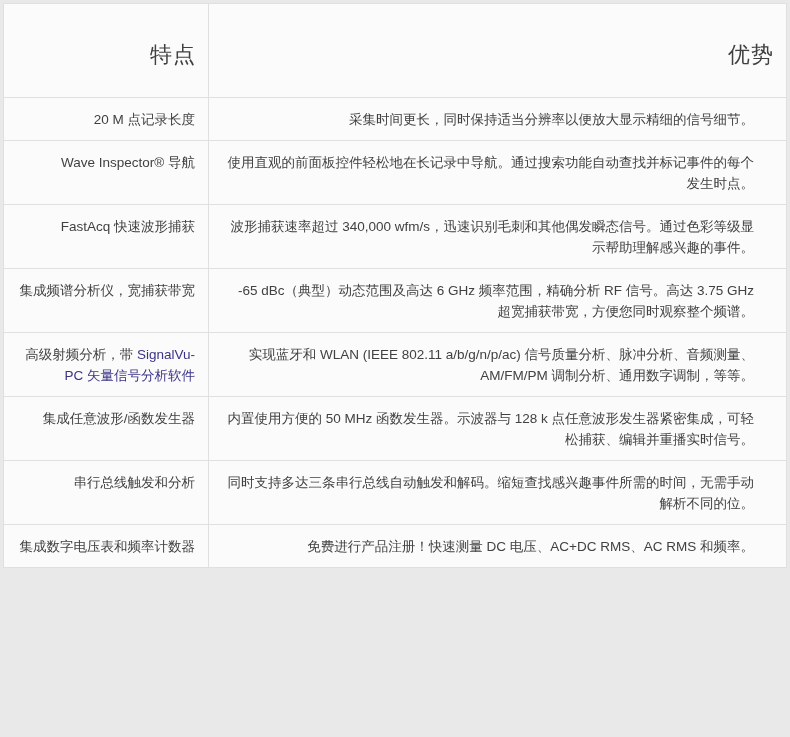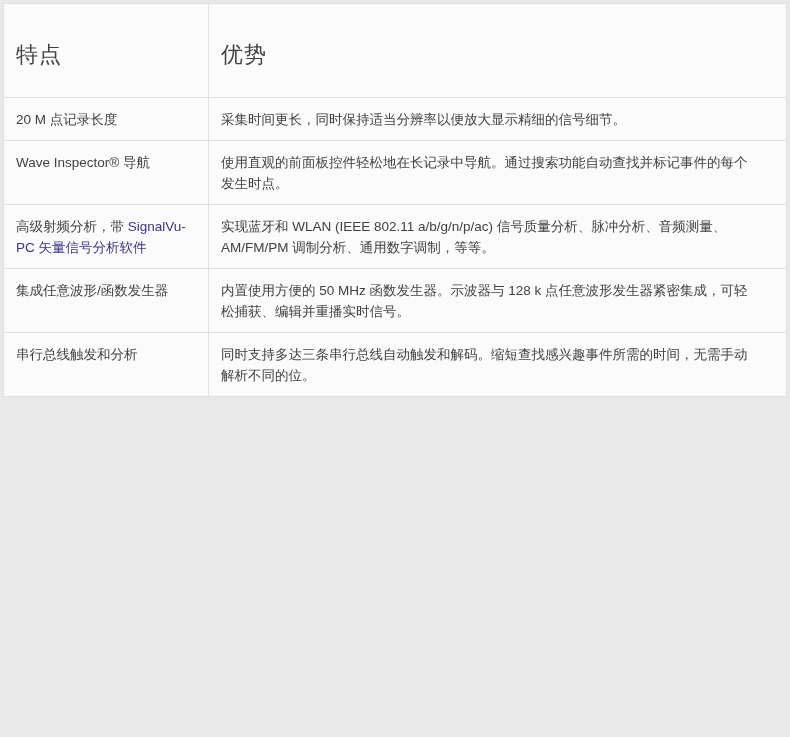--- a/index.html
+++ b/index.html
@@ -21,21 +21,21 @@
     top: 3px;
     width: 784px;
     border-collapse: collapse;
     background: #fbfbfb;
     table-layout: fixed;
   }
   table.spec-table th,
   table.spec-table td {
     border: 1px solid #e0e0e0;
     vertical-align: top;
-    text-align: left;
+    text-align: right;
     color: #414141;
     word-break: break-word;
   }
   th.col-feature, td.cell-feature { width: 205px; box-sizing: border-box; }
   th {
     font-size: 22px;
     font-weight: 400;
     letter-spacing: 1px;
     padding: 36px 12px 27px 12px;
     color: #444444;
@@ -63,26 +63,38 @@
     <tbody>
       <tr class="row-single">
         <td class="cell-feature">20 M 点记录长度</td>
         <td class="cell-benefit">采集时间更长，同时保持适当分辨率以便放大显示精细的信号细节。</td>
       </tr>
       <tr>
         <td class="cell-feature">Wave Inspector® 导航</td>
         <td class="cell-benefit">使用直观的前面板控件轻松地在长记录中导航。通过搜索功能自动查找并标记事件的每个发生时点。</td>
       </tr>
       <tr>
+        <td class="cell-feature">FastAcq 快速波形捕获</td>
+        <td class="cell-benefit">波形捕获速率超过 340,000 wfm/s，迅速识别毛刺和其他偶发瞬态信号。通过色彩等级显示帮助理解感兴趣的事件。</td>
+      </tr>
+      <tr>
+        <td class="cell-feature">集成频谱分析仪，宽捕获带宽</td>
+        <td class="cell-benefit">-65 dBc（典型）动态范围及高达 6 GHz 频率范围，精确分析 RF 信号。高达 3.75 GHz 超宽捕获带宽，方便您同时观察整个频谱。</td>
+      </tr>
+      <tr>
         <td class="cell-feature"><span>高级射频分析，带 </span><a class="inline-link" href="#" style="color: rgb(59, 52, 134);">SignalVu-PC 矢量信号分析软件</a></td>
         <td class="cell-benefit">实现蓝牙和 WLAN (IEEE 802.11 a/b/g/n/p/ac) 信号质量分析、脉冲分析、音频测量、AM/FM/PM 调制分析、通用数字调制，等等。</td>
       </tr>
       <tr>
         <td class="cell-feature">集成任意波形/函数发生器</td>
         <td class="cell-benefit">内置使用方便的 50 MHz 函数发生器。示波器与 128 k 点任意波形发生器紧密集成，可轻松捕获、编辑并重播实时信号。</td>
       </tr>
       <tr>
         <td class="cell-feature">串行总线触发和分析</td>
         <td class="cell-benefit">同时支持多达三条串行总线自动触发和解码。缩短查找感兴趣事件所需的时间，无需手动解析不同的位。</td>
       </tr>
+      <tr class="row-single">
+        <td class="cell-feature">集成数字电压表和频率计数器</td>
+        <td class="cell-benefit">免费进行产品注册！快速测量 DC 电压、AC+DC RMS、AC RMS 和频率。</td>
+      </tr>
     </tbody>
   </table>
 </div>
 
 </body></html>

